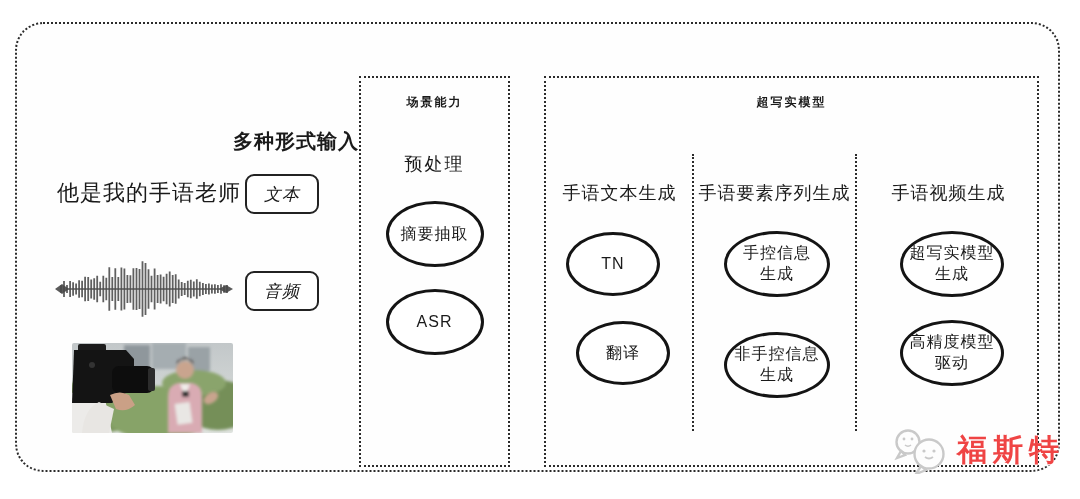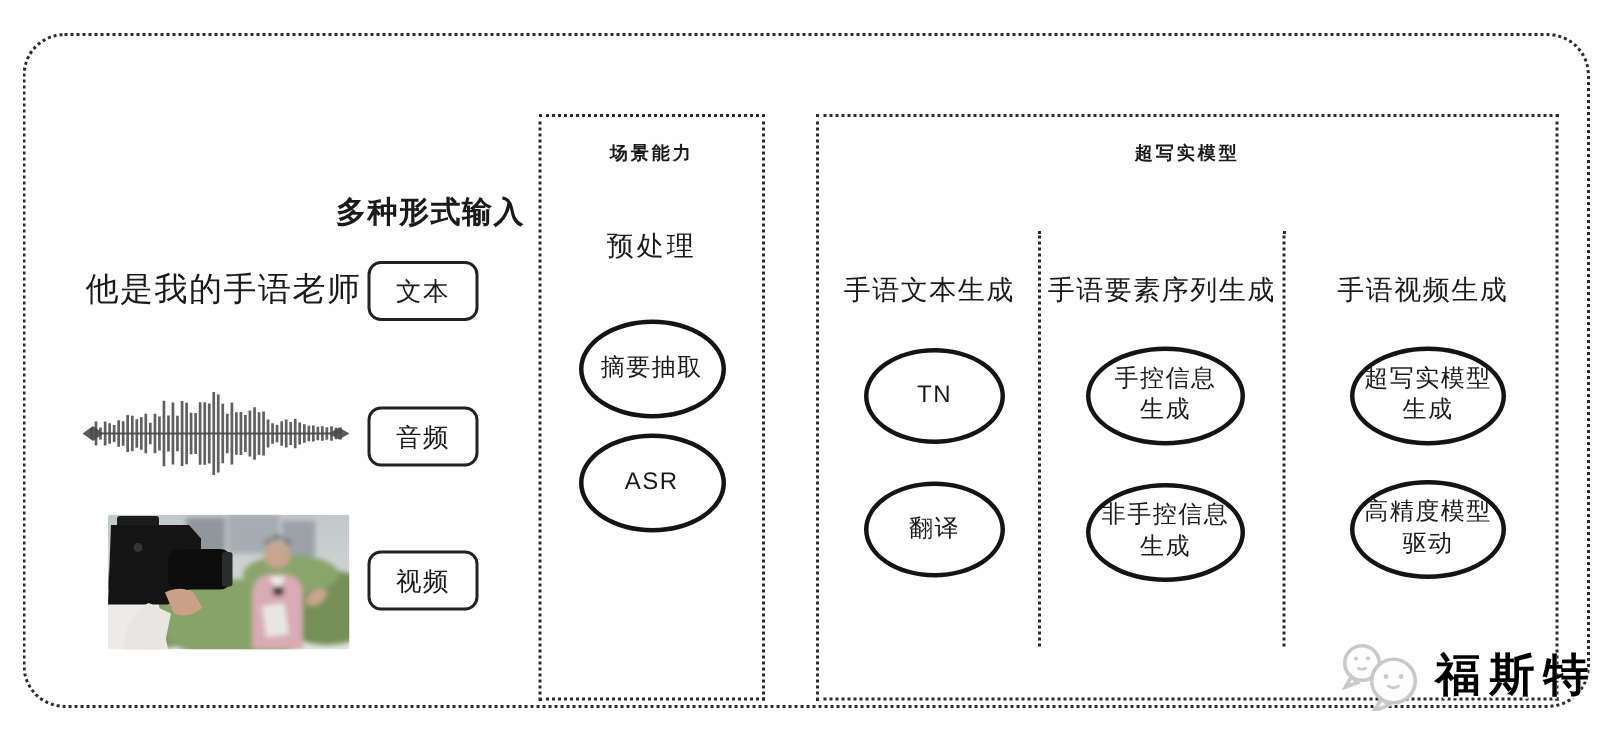--- a/index.html
+++ b/index.html
@@ -20,29 +20,29 @@
   .sub-label{position:absolute;left:0;right:0;text-align:center;font-size:18px;letter-spacing:2px;}
   .col-header{position:absolute;top:103px;text-align:center;font-size:18px;letter-spacing:1px;white-space:nowrap;}
   .col-div{position:absolute;top:76px;height:277px;width:0;border-left:2px dotted #2b2b2b;}
   .ellipse{
     position:absolute;border:3px solid #141414;border-radius:50%;background:#ffffff;
     display:flex;align-items:center;justify-content:center;text-align:center;
     font-size:16px;line-height:1.3;white-space:pre-line;letter-spacing:1px;
   }
   .io-box{
     position:absolute;left:228px;width:74px;height:40px;border:2px solid #222;border-radius:9px;
-    display:flex;align-items:center;justify-content:center;font-size:17px;letter-spacing:1px;background:#fff;box-sizing:border-box;
+    display:flex;align-items:center;justify-content:center;font-size:17px;letter-spacing:1px;background:#fff;box-sizing:border-box;font-style:italic;
   }
-  .input-title{position:absolute;left:198px;top:104px;width:144px;text-align:center;font-size:20px;font-weight:bold;letter-spacing:1px;}
+  .input-title{position:absolute;left:198px;top:104px;width:144px;text-align:right;font-size:20px;font-weight:bold;letter-spacing:1px;}
   .sentence{position:absolute;left:40px;top:154px;font-size:22px;letter-spacing:1px;white-space:nowrap;}
   .waveform{position:absolute;left:38px;top:234px;width:178px;height:62px;}
   .thumb{position:absolute;left:55px;top:319px;width:161px;height:90px;border-radius:2px;overflow:hidden;}
   .thumb svg{display:block;width:100%;height:100%;}
   .watermark{position:absolute;left:891px;top:427px;display:flex;align-items:center;gap:4px;}
-  .watermark-text{font-size:30px;font-weight:bold;color:#000000;letter-spacing:6px;white-space:nowrap;
+  .watermark-text{font-size:30px;font-weight:bold;color:#ef4444;letter-spacing:6px;white-space:nowrap;
     text-shadow:0 1px 0 #ffffff;}
 </style>
 </head>
 <body>
 
 <div class="canvas">
   <div class="outer-box">
 
     <div class="input-title">多种形式输入</div>
     <div class="sentence">他是我的手语老师</div>
@@ -98,47 +98,44 @@
           <path d="M2 7 h52 l8 9 v28 l-22 16 h-40 z" fill="#141414"></path>
           <rect x="40" y="23" width="42" height="27" rx="7" fill="#0d0d0d"></rect>
           <rect x="76" y="25" width="7" height="23" rx="2" fill="#2c2c2c"></rect>
           <circle cx="20" cy="22" r="3" fill="#333"></circle>
         </g>
         <path d="M38 52 q10 -5 19 0 l6 10 q-9 8 -19 4 z" fill="#caa086"></path>
         <path d="M10 90 q2 -24 17 -31 l15 7 -7 34 z" fill="#e8e6e3"></path>
       </svg>
     </div>
 
-    <div class="io-box" style="top:343px">
-      <span>视频</span>
-    </div>
 
     <div class="dash-box scene-box">
       <div class="box-title">场景能力</div>
       <div class="sub-label" style="top:74px">预处理</div>
-      <div class="ellipse" style="left:50%;transform:translateX(-50%);top:135px;width:92px;height:60px">摘要抽取</div>
+      <div class="ellipse" style="left:50%;transform:translateX(-50%);top:123px;width:92px;height:60px">摘要抽取</div>
       <div class="ellipse" style="left:50%;transform:translateX(-50%);top:211px;width:92px;height:60px">ASR</div>
     </div>
 
     <div class="dash-box core-box">
       <div class="box-title">超写实模型</div>
 
       <div class="col-div" style="left:146px"></div>
       <div class="col-div" style="left:309px"></div>
 
       <div class="col-header" style="left:0;width:147px">手语文本生成</div>
       <div class="col-header" style="left:147px;width:163px">手语要素序列生成</div>
       <div class="col-header" style="left:310px;width:185px">手语视频生成</div>
 
-      <div class="ellipse" style="left:30px;top:154px;width:88px;height:58px">TN</div>
+      <div class="ellipse" style="left:20px;top:154px;width:88px;height:58px">TN</div>
       <div class="ellipse" style="left:30px;top:243px;width:88px;height:58px">翻译</div>
 
       <div class="ellipse" style="left:178px;top:153px;width:100px;height:60px">手控信息
 生成</div>
-      <div class="ellipse" style="left:178px;top:244px;width:100px;height:60px">非手控信息
+      <div class="ellipse" style="left:178px;top:254px;width:100px;height:60px">非手控信息
 生成</div>
 
       <div class="ellipse" style="left:354px;top:153px;width:98px;height:60px">超写实模型
 生成</div>
       <div class="ellipse" style="left:354px;top:242px;width:98px;height:60px">高精度模型
 驱动</div>
     </div>
   </div>
 
   <div class="watermark">

